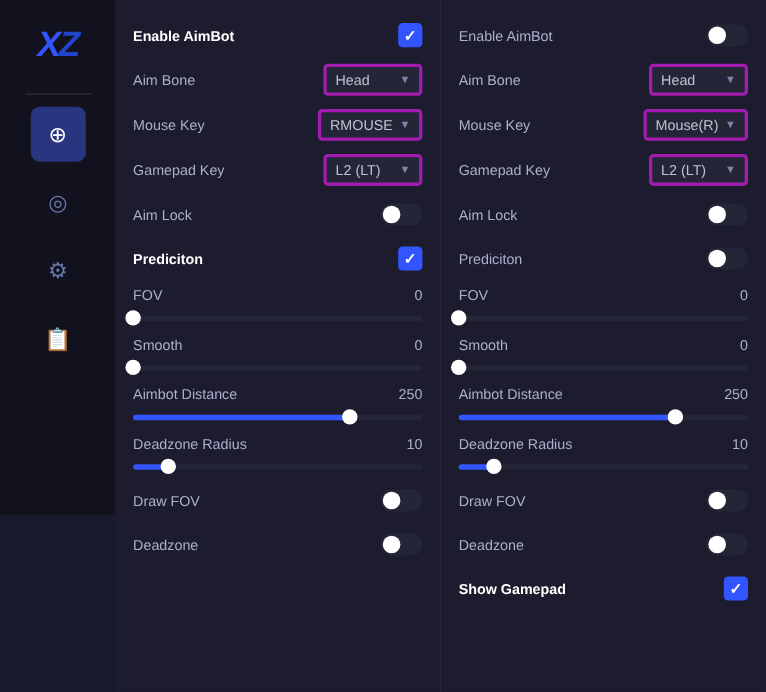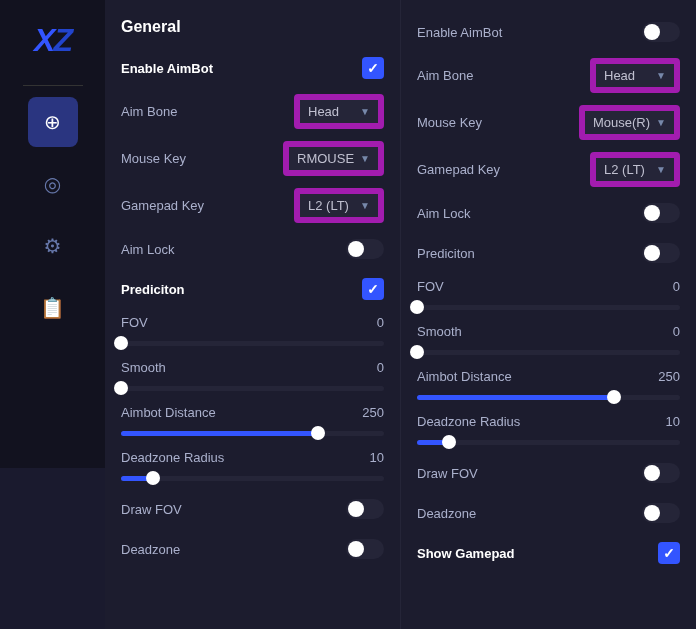--- a/index.html
+++ b/index.html
@@ -127,21 +127,21 @@
     .checkbox-mark {
       color: white;
       font-size: 14px;
       font-weight: bold;
       line-height: 1;
     }
 
     
     .dropdown {
       background: #252538;
-      border: 6px solid #a21caf;
+      border: 3px solid #a21caf;
       border-radius: 4px;
       padding: 4px 8px;
       display: flex;
       align-items: center;
       gap: 6px;
       cursor: pointer;
       min-width: 90px;
       justify-content: space-between;
       color: #c0c0d0;
       font-size: 13px;
@@ -232,21 +232,20 @@
   <div class="sidebar-divider"></div>
   <button class="sidebar-icon-btn active">⊕</button>
   <button class="sidebar-icon-btn">◎</button>
   <button class="sidebar-icon-btn">⚙</button>
   <button class="sidebar-icon-btn">📋</button>
 </div>
 
 <div class="main-content">
 
   <div class="panel">
-    <div class="panel-title">General</div>
 
     <div class="setting-row">
       <span class="setting-label bold">Enable AimBot</span>
       <div class="checkbox checked">
         <span class="checkbox-mark">✓</span>
       </div>
     </div>
 
     <div class="setting-row">
       <span class="setting-label">Aim Bone</span>

